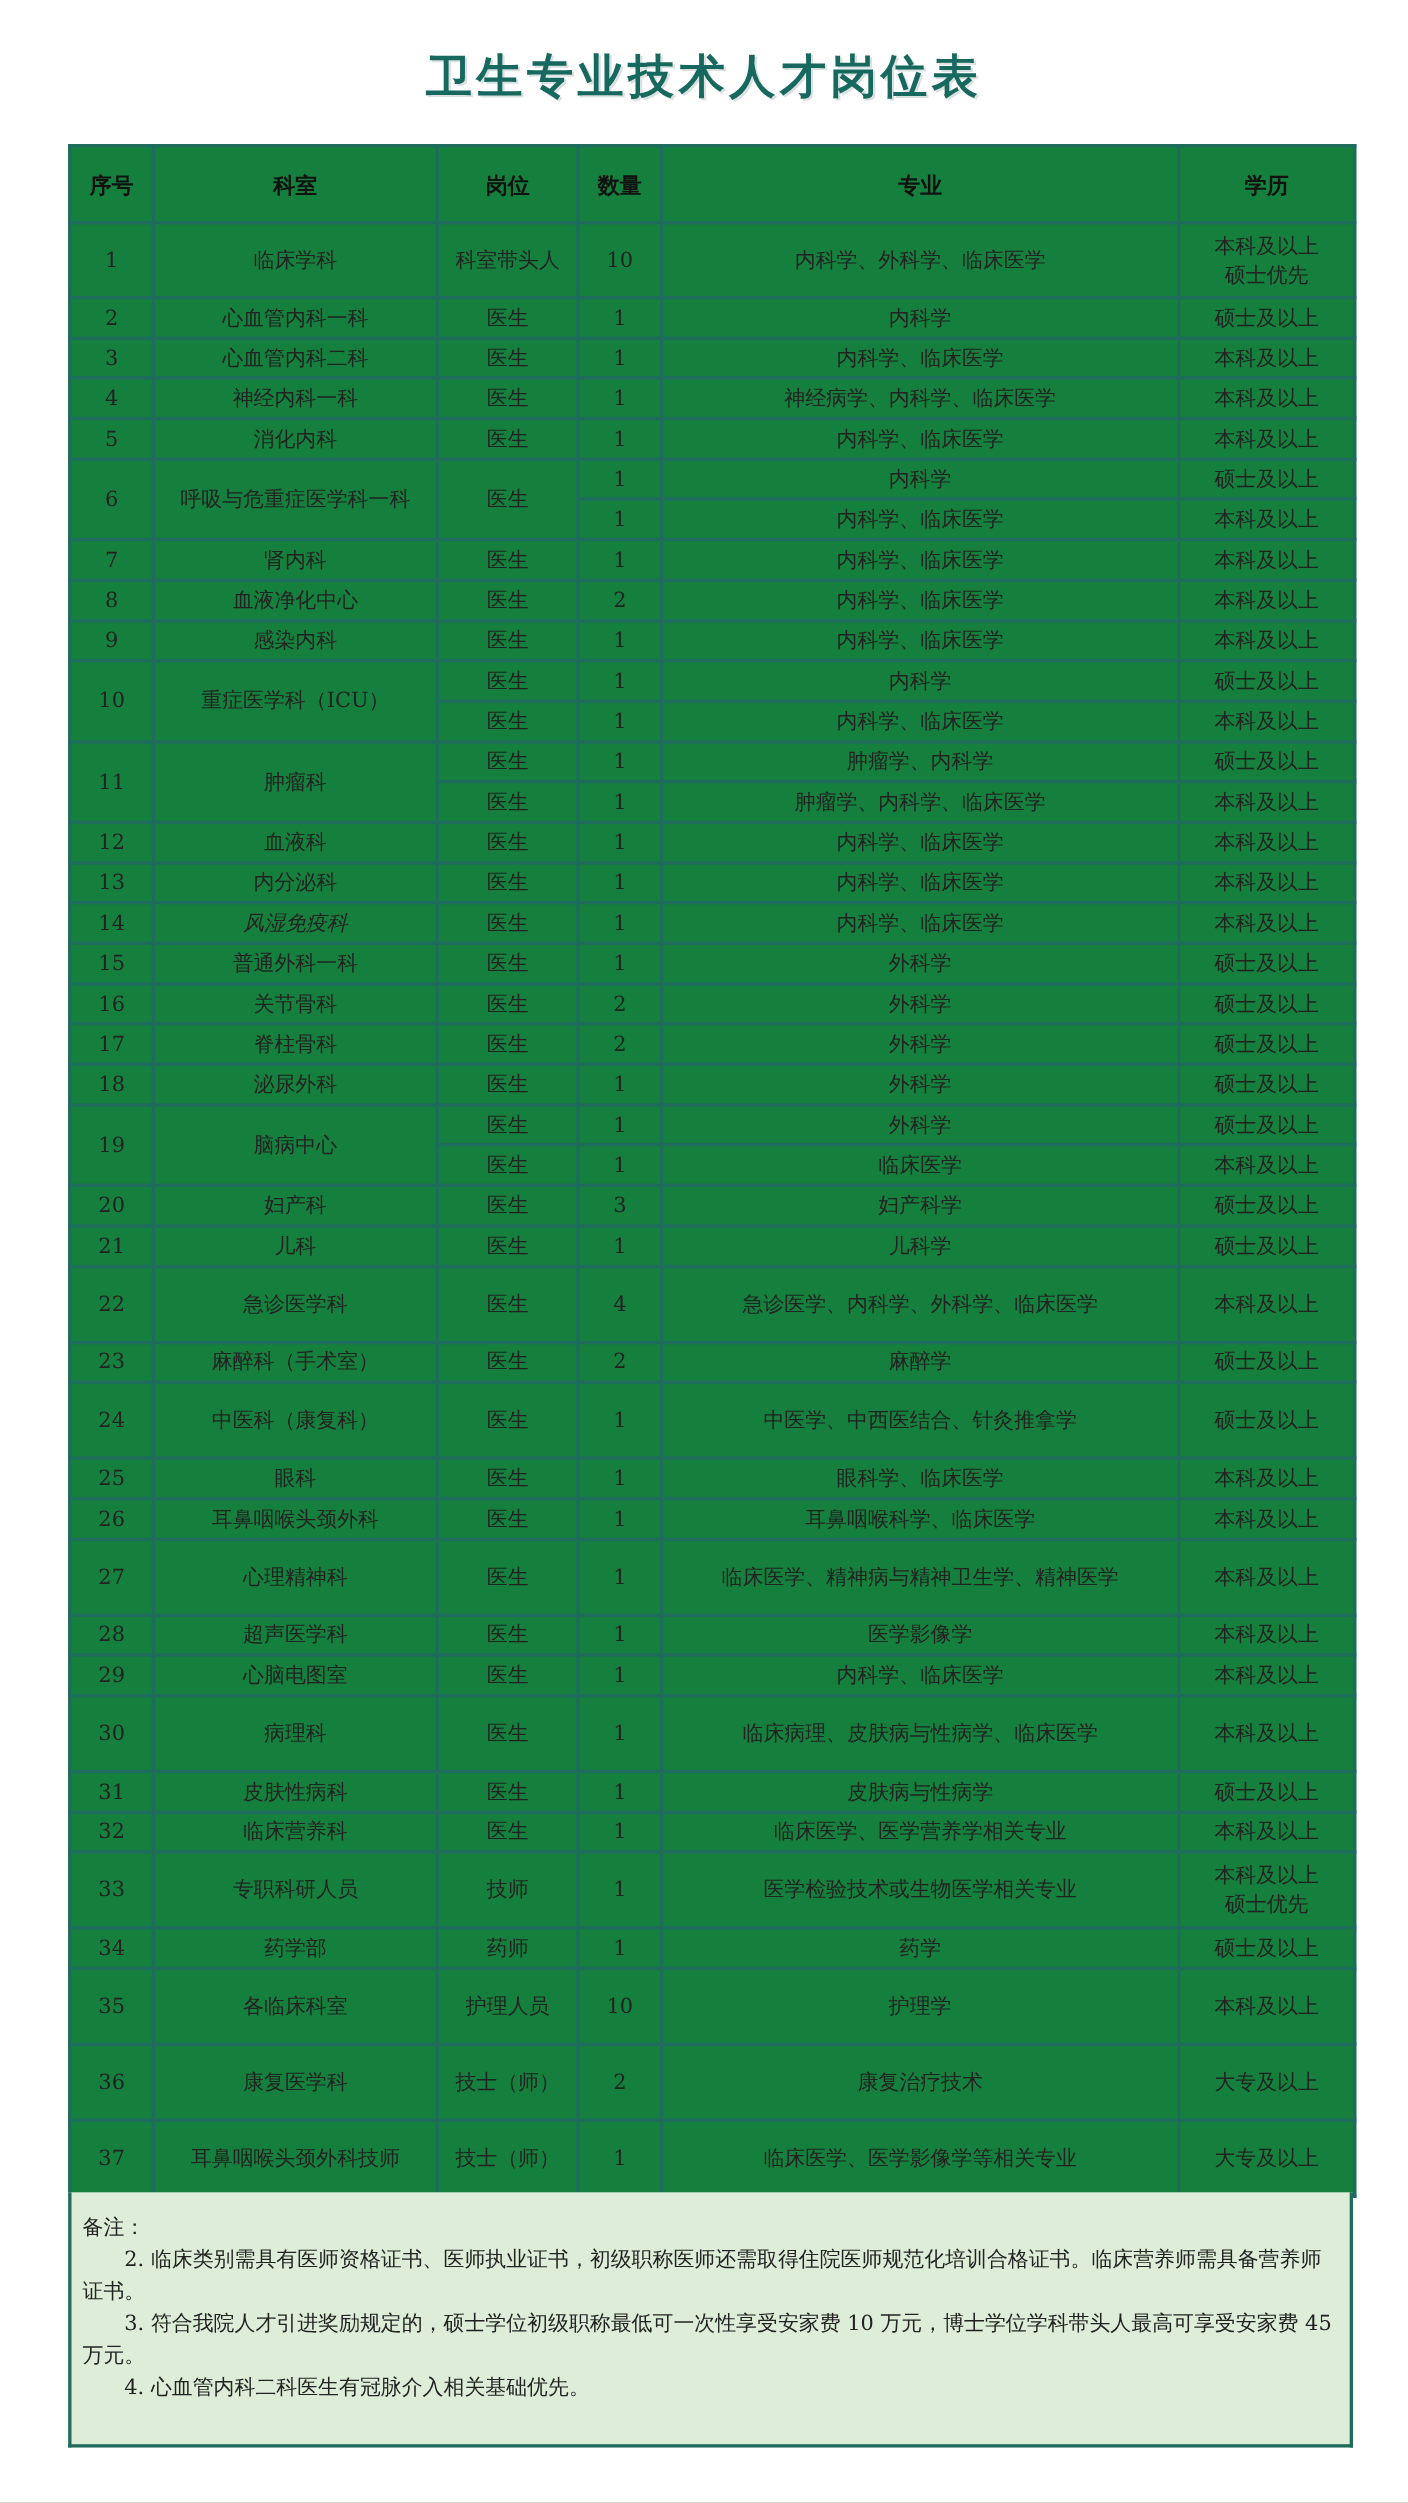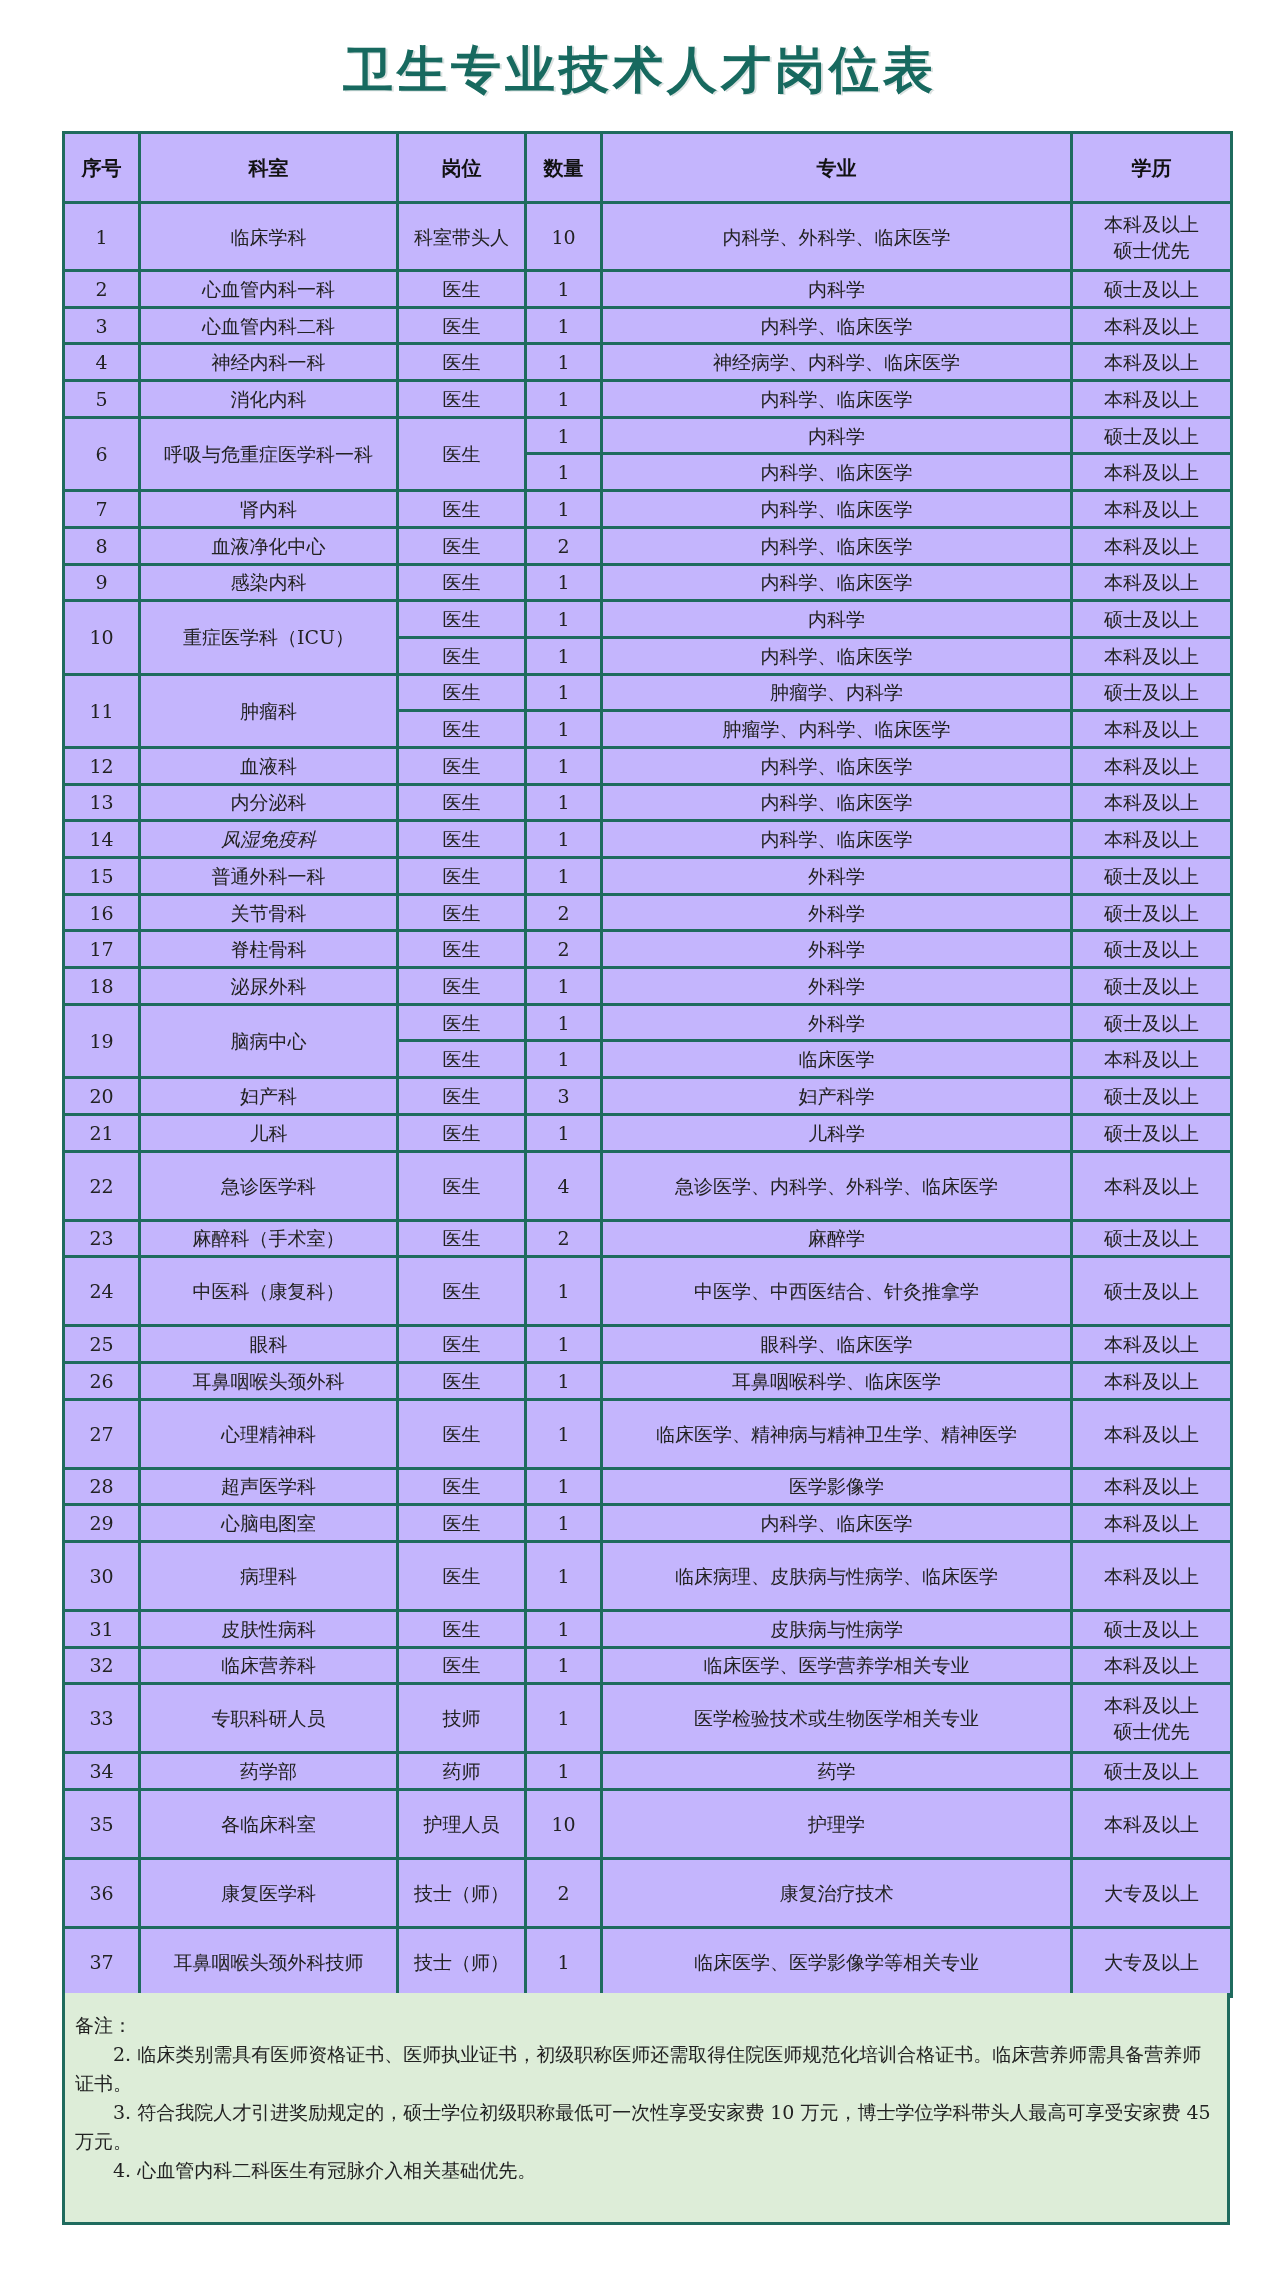--- a/index.html
+++ b/index.html
@@ -1,22 +1,22 @@
 <!DOCTYPE html>
 <html><head>
 <meta charset="utf-8">
 <style>
   html, body { margin:0; padding:0; background:#ffffff; }
   body { width:1280px; height:2275px; position:relative; overflow:hidden;
          font-family:"DejaVu Serif","Liberation Serif",serif; color:#222; }
   .title { position:absolute; left:0; top:30px; width:1280px; text-align:center;
-           font-size:50px; font-weight:bold; color:#17695F; letter-spacing:4px;
+           font-size:42px; font-weight:bold; color:#17695F; letter-spacing:4px;
            line-height:80px; text-shadow:2px 1px 0 rgba(150,170,165,0.35); }
   table.jobs { position:absolute; left:62px; top:131px; width:1168px;
-               border-collapse:collapse; table-layout:fixed; background:#c4b5fd; }
+               border-collapse:collapse; table-layout:fixed; background:#15803d; }
   table.jobs td, table.jobs th { border:3px solid #1F6B5E; text-align:center; vertical-align:middle;
                padding:0 4px; font-size:19px; line-height:26px; font-weight:normal; color:#222; }
   table.jobs th { font-weight:bold; font-size:20px; color:#111; }
   col.c1{width:76px} col.c2{width:258px} col.c3{width:128px} col.c4{width:76px} col.c5{width:470px} col.c6{width:160px}
   tr.hdr { height:70px; }
   tr.r1 { height:68px; }
   tr.rs { height:36.7px; }
   tr.rt { height:69px; }
   .notes { position:absolute; left:62px; top:1993px; width:1168px; height:232px; box-sizing:border-box;
            border:3px solid #1F6B5E; border-top:none; background:#DDEDD8; padding:18px 10px 0 10px;

